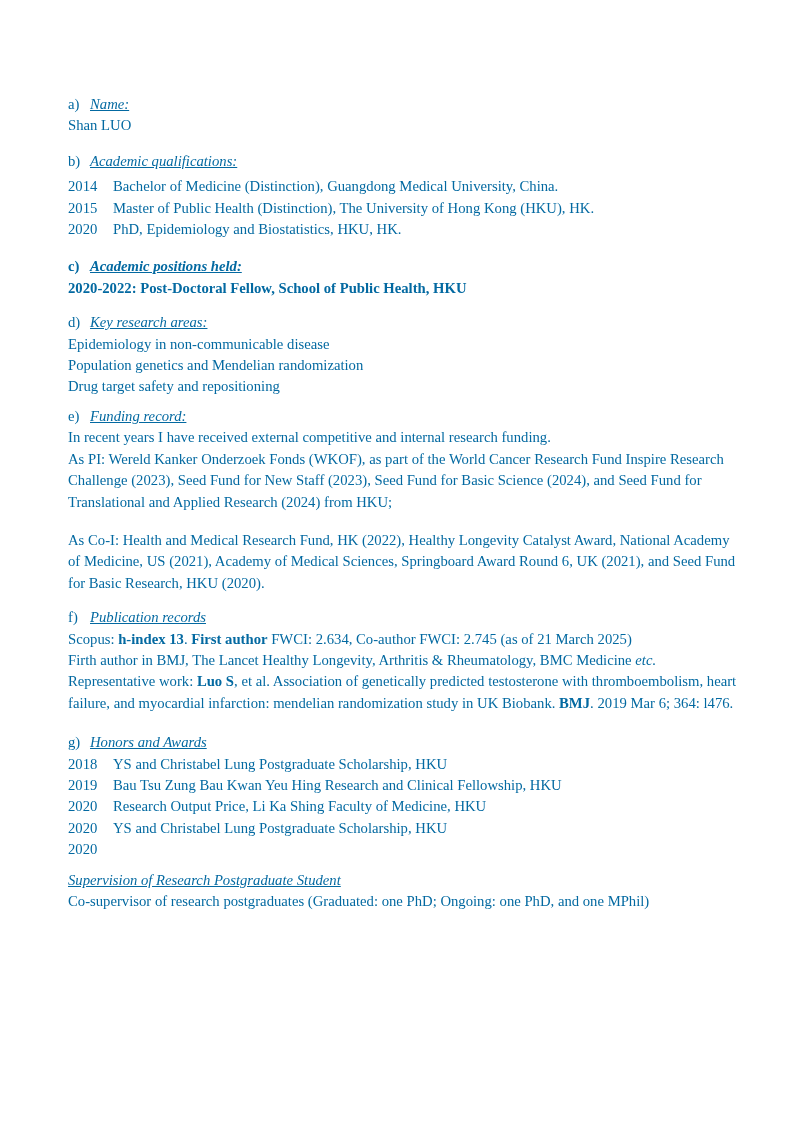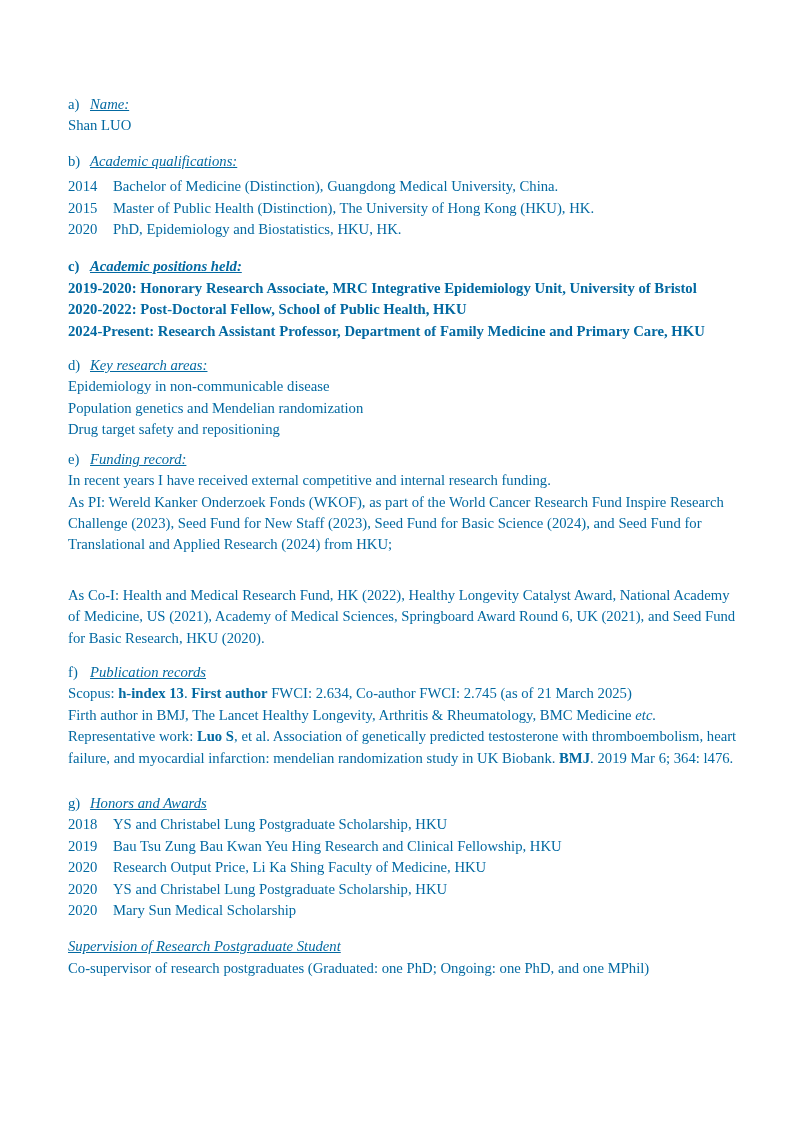--- a/index.html
+++ b/index.html
@@ -26,24 +26,24 @@
   .yearcell { width: 45px; flex: 0 0 45px; }
   .b { font-weight: bold; }
   .i { font-style: italic; }
   .u { }
 
   #sec-b { margin-top: 14px; }
   #sec-b .rows { margin-top: 4px; }
   #sec-c { margin-top: 16px; font-weight: bold; }
   #sec-d { margin-top: 13px; }
   #sec-e { margin-top: 8px; }
-  #sec-e .para-coi { margin-top: 29px; }
+  #sec-e .para-coi { margin-top: 17px; }
   #sec-f { margin-top: 13px; }
-  #sec-g { margin-top: 24px; }
-  #sec-sup { margin-top: 15px; }
+  #sec-g { margin-top: 18px; }
+  #sec-sup { margin-top: 9px; }
   #sec-sup .htitle-plain { font-style: italic; text-decoration: underline; }
 </style>
 </head>
 <body>
 
 <div class="page">
 
   <section id="sec-a">
     <div class="hline">
       <span class="letter">a)</span><span class="htitle">Name:</span>
@@ -68,23 +68,21 @@
         <span class="yearcell">2020</span>
         <span>PhD, Epidemiology and Biostatistics, HKU, HK.</span>
       </div>
     </div>
   </section>
 
   <section id="sec-c">
     <div class="hline">
       <span class="letter">c)</span><span class="htitle">Academic positions held:</span>
     </div>
-    <div class="line">2019-2020: Honorary Research Associate, MRC Integrative Epidemiology Unit, University of Bristol</div>
     <div class="line">2020-2022: Post-Doctoral Fellow, School of Public Health, HKU</div>
-    <div class="line">2024-Present: Research Assistant Professor, Department of Family Medicine and Primary Care, HKU</div>
   </section>
 
   <section id="sec-d">
     <div class="hline">
       <span class="letter">d)</span><span class="htitle">Key research areas:</span>
     </div>
     <div class="line">Epidemiology in non-communicable disease</div>
     <div class="line">Population genetics and Mendelian randomization</div>
     <div class="line">Drug target safety and repositioning</div>
   </section>
@@ -122,21 +120,20 @@
     <div class="yearrow">
       <span class="yearcell">2020</span>
       <span>Research Output Price, Li Ka Shing Faculty of Medicine, HKU</span>
     </div>
     <div class="yearrow">
       <span class="yearcell">2020</span>
       <span>YS and Christabel Lung Postgraduate Scholarship, HKU</span>
     </div>
     <div class="yearrow">
       <span class="yearcell">2020</span>
-      <span>Mary Sun Medical Scholarship</span>
     </div>
   </section>
 
   <section id="sec-sup">
     <div class="hline">
       <span class="htitle-plain">Supervision of Research Postgraduate Student</span>
     </div>
     <div class="line">Co-supervisor of research postgraduates (Graduated: one PhD; Ongoing: one PhD, and one MPhil)</div>
   </section>
 

